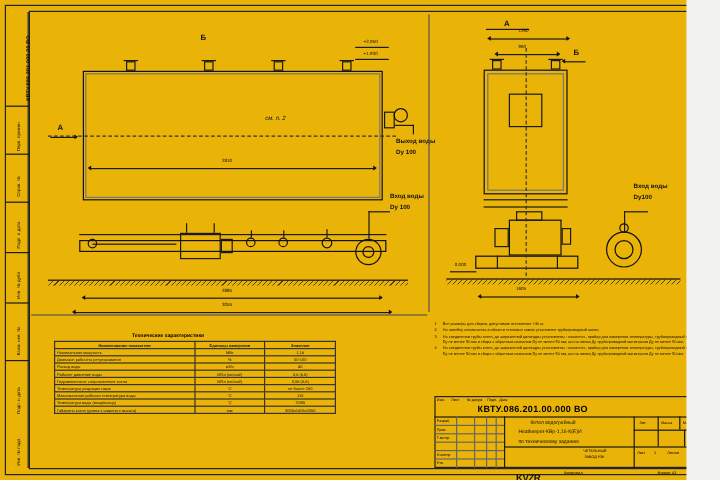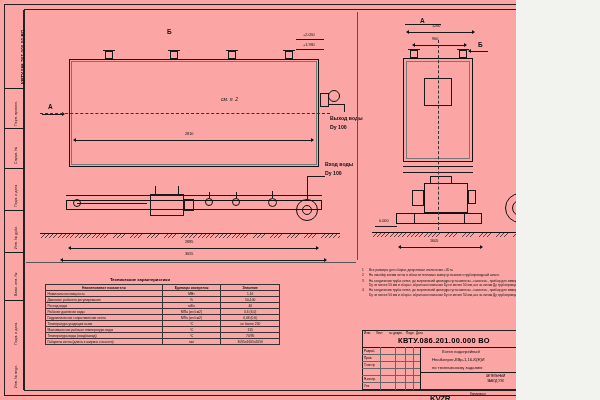--- a/index.html
+++ b/index.html
@@ -1,17 +1,17 @@
 <!DOCTYPE html>
 <html><head>
 <meta charset="utf-8">
 <style>
   html,body{margin:0;padding:0;background:#f2f2ef;}
   body{font-family:"Liberation Sans", sans-serif;}
-  #sheet{position:relative;width:516px;height:400px;background:#fca5a5;overflow:hidden;}
+  #sheet{position:relative;width:572px;height:400px;background:#eab308;overflow:hidden;}
   .ln{position:absolute;background:#1a1a1a;}
   .h{height:1px;}
   .v{width:1px;}
   .frame-outer{position:absolute;left:4px;top:4px;width:592px;height:392px;border:1px solid #222;box-sizing:border-box;}
   .frame-inner{position:absolute;left:24px;top:9px;width:567px;height:382px;border:1px solid #222;box-sizing:border-box;}
   .vstrip{position:absolute;left:5px;top:10px;width:19px;height:380px;border-right:1px solid #222;box-sizing:border-box;}
   .vtxt{position:absolute;transform-origin:0 0;font-size:3.6px;color:#111;white-space:nowrap;letter-spacing:0.1px;}
   .txt{position:absolute;font-size:4.3px;color:#111;white-space:nowrap;}
   .lbl{position:absolute;font-size:5.2px;color:#111;white-space:nowrap;font-weight:bold;}
   .tiny{font-size:3.1px;}

